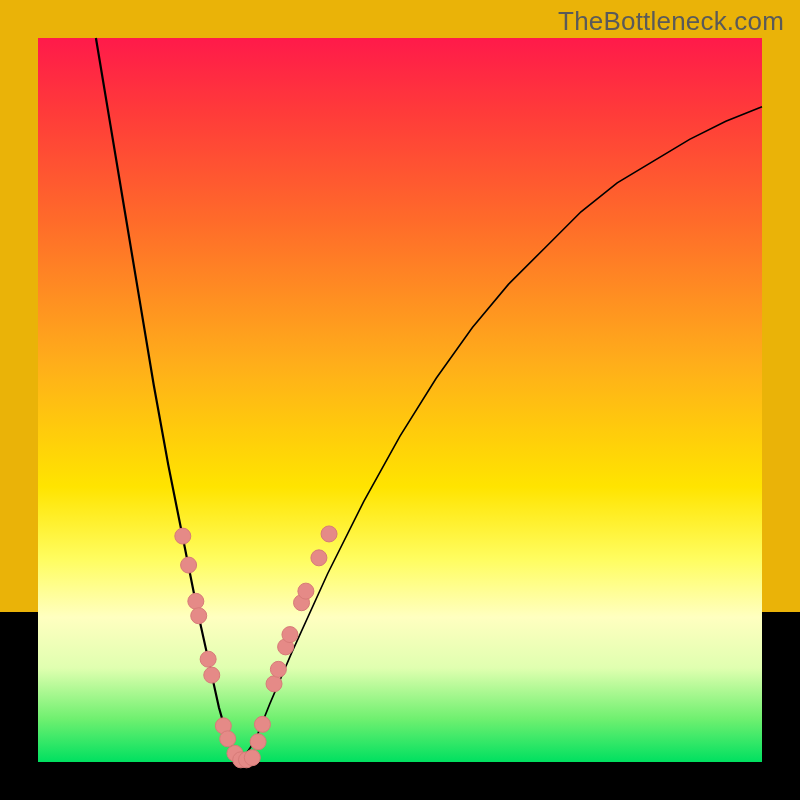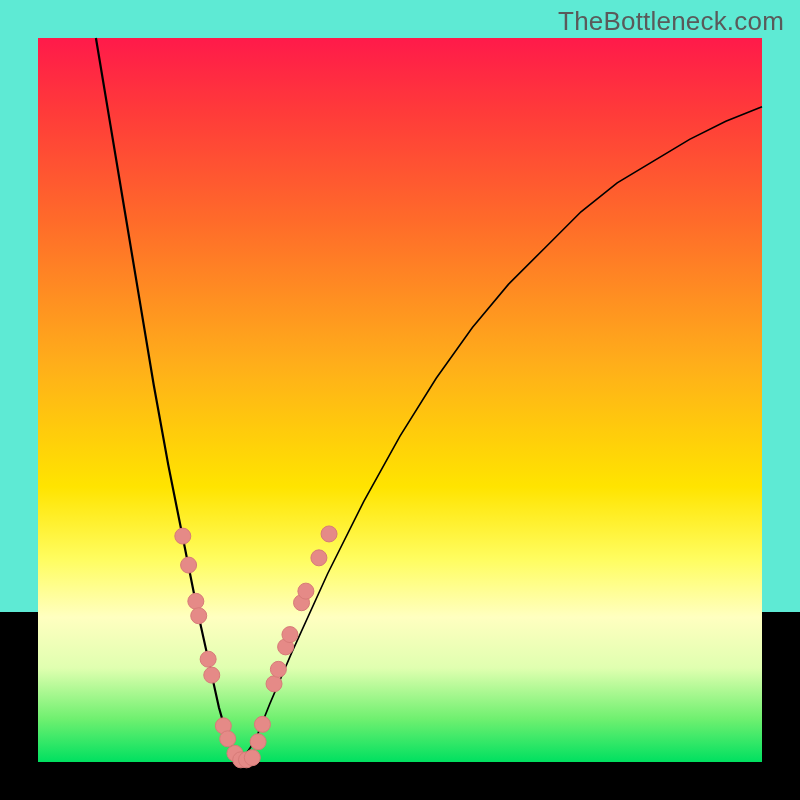--- a/index.html
+++ b/index.html
@@ -8,21 +8,21 @@
     width: 800px;
     height: 800px;
     background: #000;
     font-family: Arial, Helvetica, sans-serif;
     overflow: hidden;
   }
   .frame {
     position: relative;
     width: 800px;
     height: 612px;
-    background: #5eead4;
+    background: #eab308;
     text-align: center;
   }
   .plot {
     position: absolute;
     left: 38px;
     top: 38px;
     width: 724px;
     height: 724px;
     background: linear-gradient(to bottom,
       #ff1a4a 0%,

